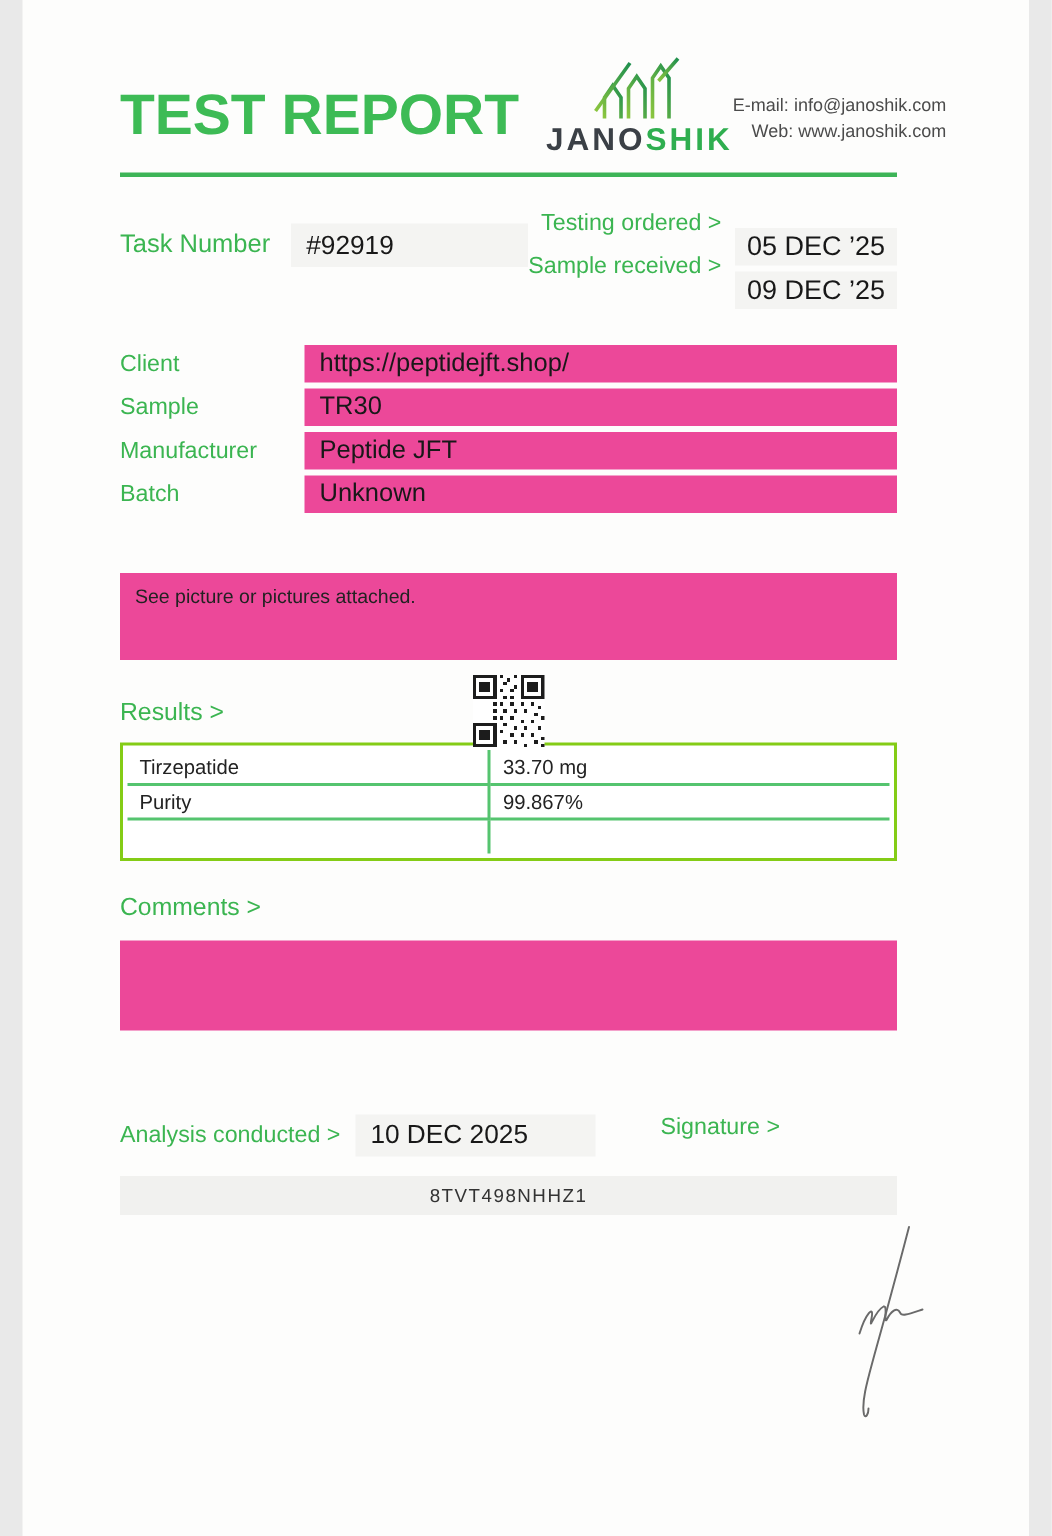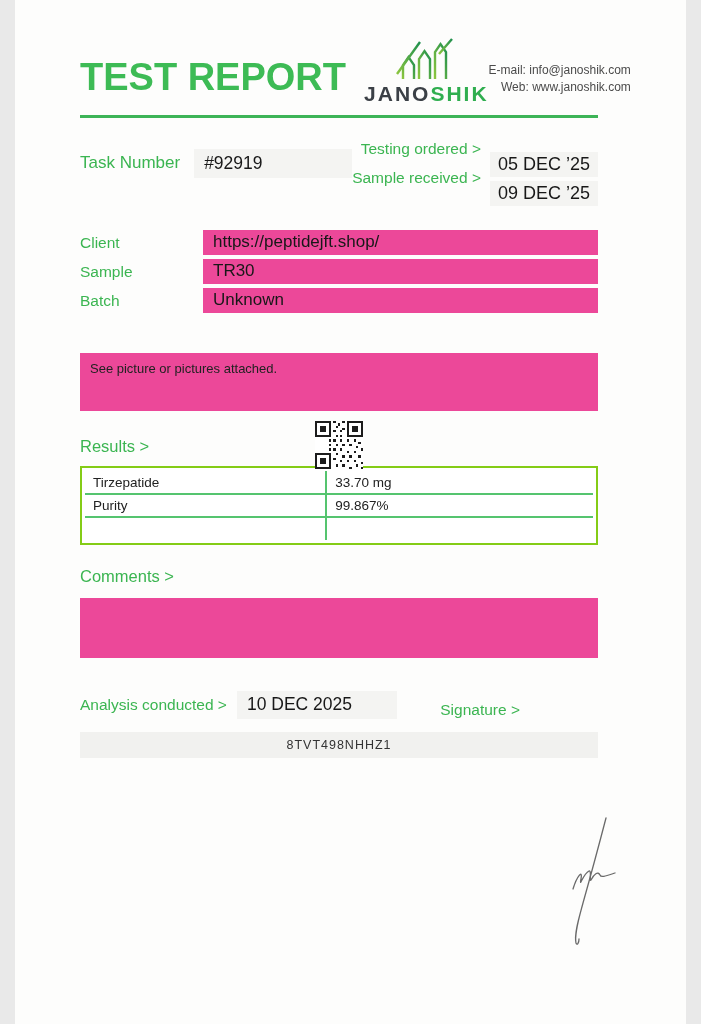--- a/index.html
+++ b/index.html
@@ -50,21 +50,21 @@
   table.results { width:100%; border-collapse:collapse; }
   table.results td { border:2px solid #55c46f; height:23px; padding:0 4px 0 8px; font-size:13.5px; color:#222; background:#fff; }
   table.results td.c1 { width:47.5%; }
   table.results tr td { border-left:none; border-right:none; }
   table.results td.c1 { border-right:2px solid #55c46f; }
   table.results tr:first-child td { border-top:none; }
   table.results tr:last-child td { border-bottom:none; }
   
   .sec-comments { margin-top:22px; }
   
-  .analysis-row { display:flex; justify-content:space-between; align-items:flex-end; margin-top:33px; }
+  .analysis-row { display:flex; justify-content:space-between; align-items:flex-start; margin-top:56px; }
   .analysis-left { display:flex; align-items:center; }
   .analysis-date { margin-left:10px; padding:3px 16px 4px 10px; min-width:160px; }
   .sig-label { margin-right:78px; font-size:15.5px; }
   .signature-svg { position:absolute; right:62px; top:815px; }
   
   .verify-line { margin-top:62px; color:#3bb551; font-size:16.5px; text-align:center; white-space:nowrap; }
   .key-box { margin-top:13px; background:#f1f1ef; height:26px; line-height:26px; text-align:center; font-size:12.5px; letter-spacing:1px; color:#333; font-weight:500; }
 </style>
 </head>
 <body>
@@ -125,20 +125,24 @@
   </div>
 
   <div class="info">
     <div class="info-row">
       <span class="info-label">Client</span>
       <span class="info-value">https://peptidejft.shop/</span>
     </div>
     <div class="info-row">
       <span class="info-label">Sample</span>
       <span class="info-value">TR30</span>
+    </div>
+    <div class="info-row">
+      <span class="info-label">Manufacturer</span>
+      <span class="info-value">Peptide JFT</span>
     </div>
     <div class="info-row">
       <span class="info-label">Batch</span>
       <span class="info-value">Unknown</span>
     </div>
   </div>
 
   <div class="sec-desc">
     <div class="gray-box desc-box">See picture or pictures attached.</div>
   </div>

